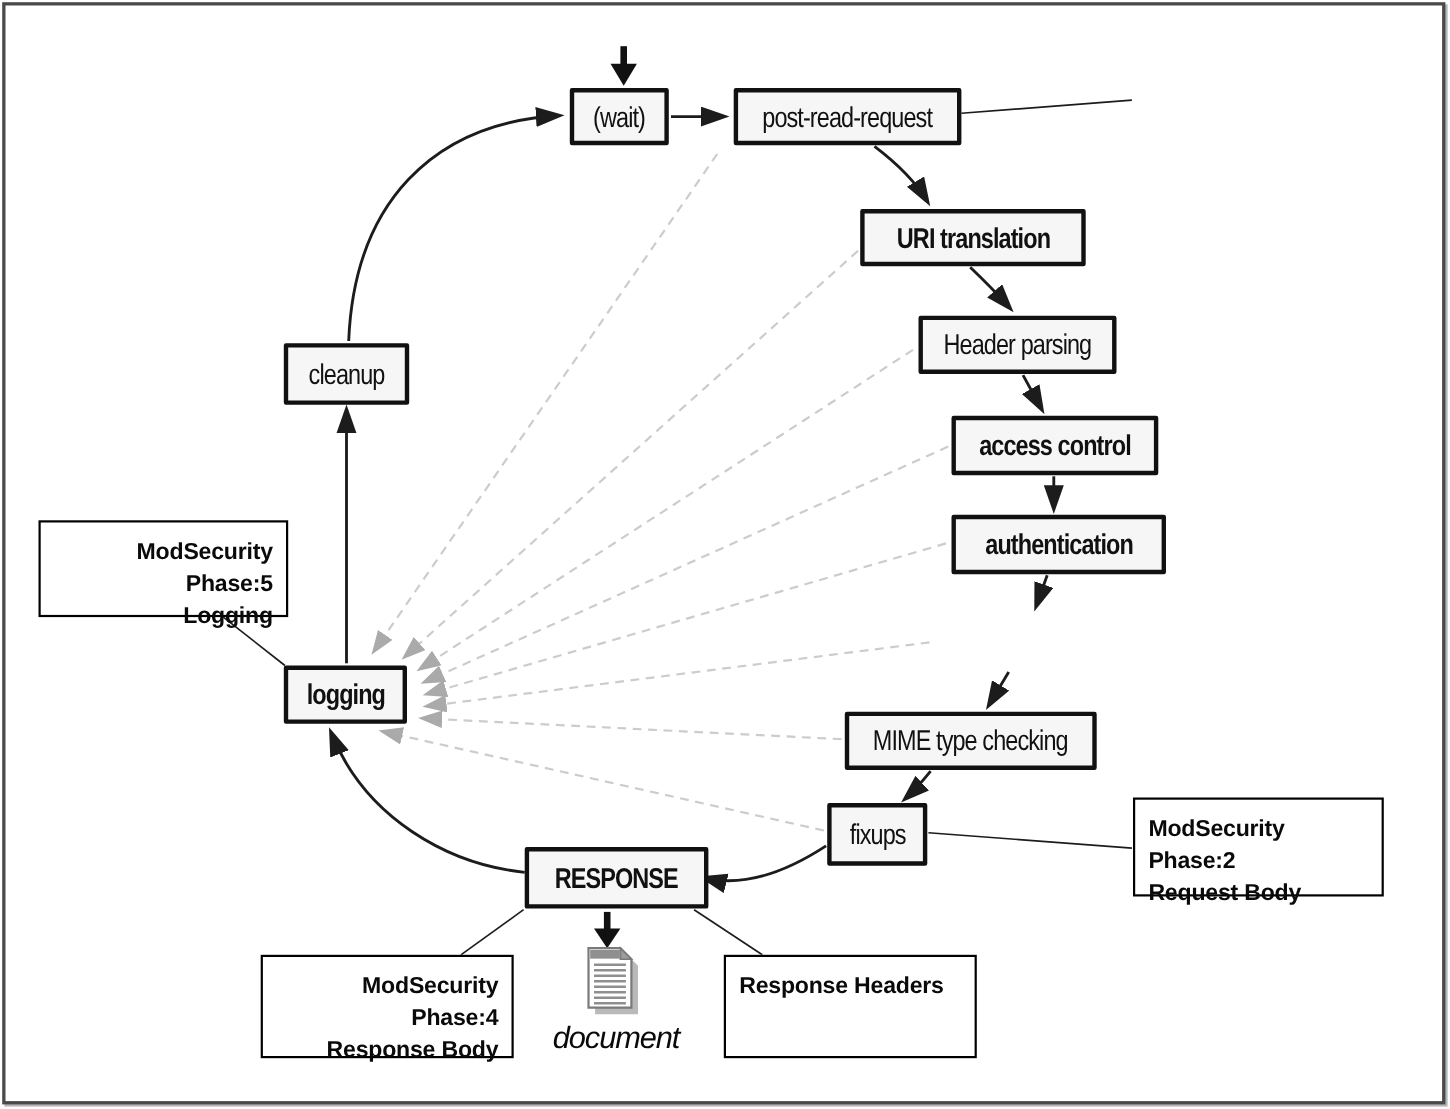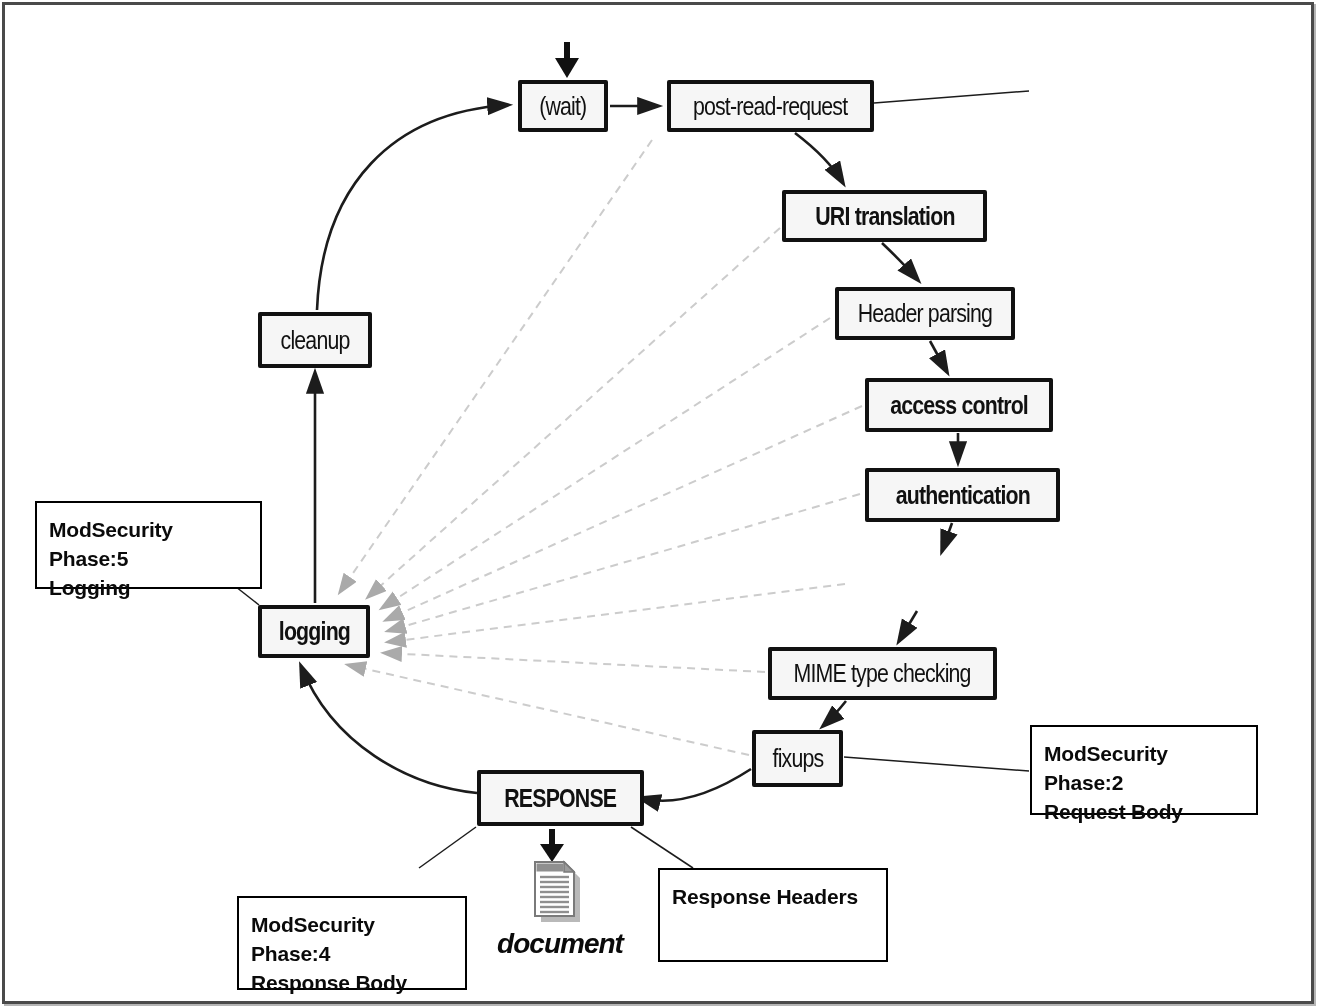--- a/index.html
+++ b/index.html
@@ -56,34 +56,34 @@
     background: #ffffff;
     border: 2px solid #000;
     box-sizing: border-box;
     padding: 13px 12px 0 12px;
     font-size: 21px;
     font-weight: 700;
     color: #0a0a0a;
     line-height: 1.38;
     letter-spacing: -0.2px;
   }
-  .ann.right { text-align: left; margin-top: 28px; }
+  .ann.right { text-align: right; }
   .ann.left  { text-align: left; }
   
   #doc-group {
     position: absolute;
     left: 495px; top: 860px;
     width: 130px; height: 105px;
     text-align: center;
   }
   #doc-caption {
     position: absolute;
     left: 0; right: 0; top: 68px;
     font-size: 28px;
-    font-weight: 700;
+    font-weight: 400;
     font-style: italic;
     color: #0a0a0a;
     letter-spacing: -1px;
   }
 </style>
 </head>
 <body>
 
 <div id="canvas">
 

